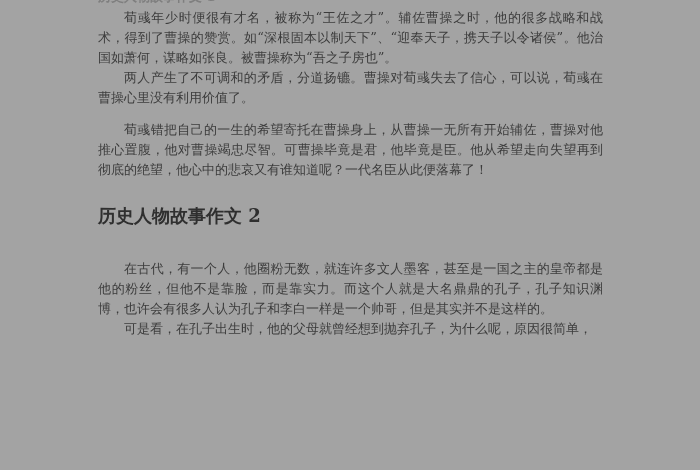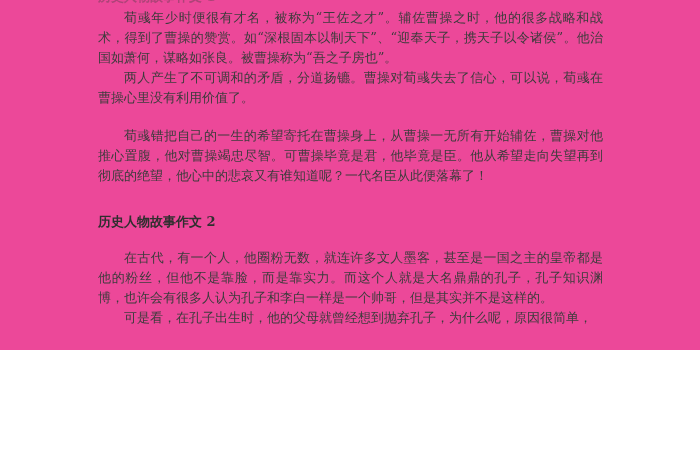--- a/index.html
+++ b/index.html
@@ -10,22 +10,22 @@
   body {
     width: 700px;
     height: 470px;
     overflow: hidden;
     font-family: "DejaVu Serif", serif;
     position: relative;
   }
   .page {
     position: absolute;
     left: 0; top: 0;
-    width: 700px; height: 350px;
-    background: #ec4899;
+    width: 700px; height: 470px;
+    background: #a3a3a3;
   }
   .content {
     position: absolute;
     left: 98px;
     top: 0;
     width: 505px;
     filter: blur(0.25px);
   }
   .partial-top {
     height: 5px;
@@ -47,30 +47,30 @@
     line-height: 20px;
     color: #3c3c3c;
     text-align: justify;
     text-indent: 2em;
     word-break: break-all;
   }
   .p1 { margin-top: 3px; }
   .p2 { margin-top: 3px; }
   .p3 { margin-top: 5px; }
   .p4 { }
-  .p5 { margin-top: 18px; }
+  .p5 { margin-top: 12px; }
   .heading {
     margin: 26px 0 0 0;
-    font-size: 13px;
+    font-size: 18px;
     font-weight: bold;
     line-height: 20px;
     color: #2f2f2f;
     text-indent: 0;
   }
-  .p6 { margin-top: 16px; }
+  .p6 { margin-top: 33px; }
   .p7 { margin-top: 0; }
 </style>
 </head>
 <body>
 
 <div class="page">
   <div class="content">
 
     <div class="partial-top">
       <span>历史人物故事作文 1</span>

